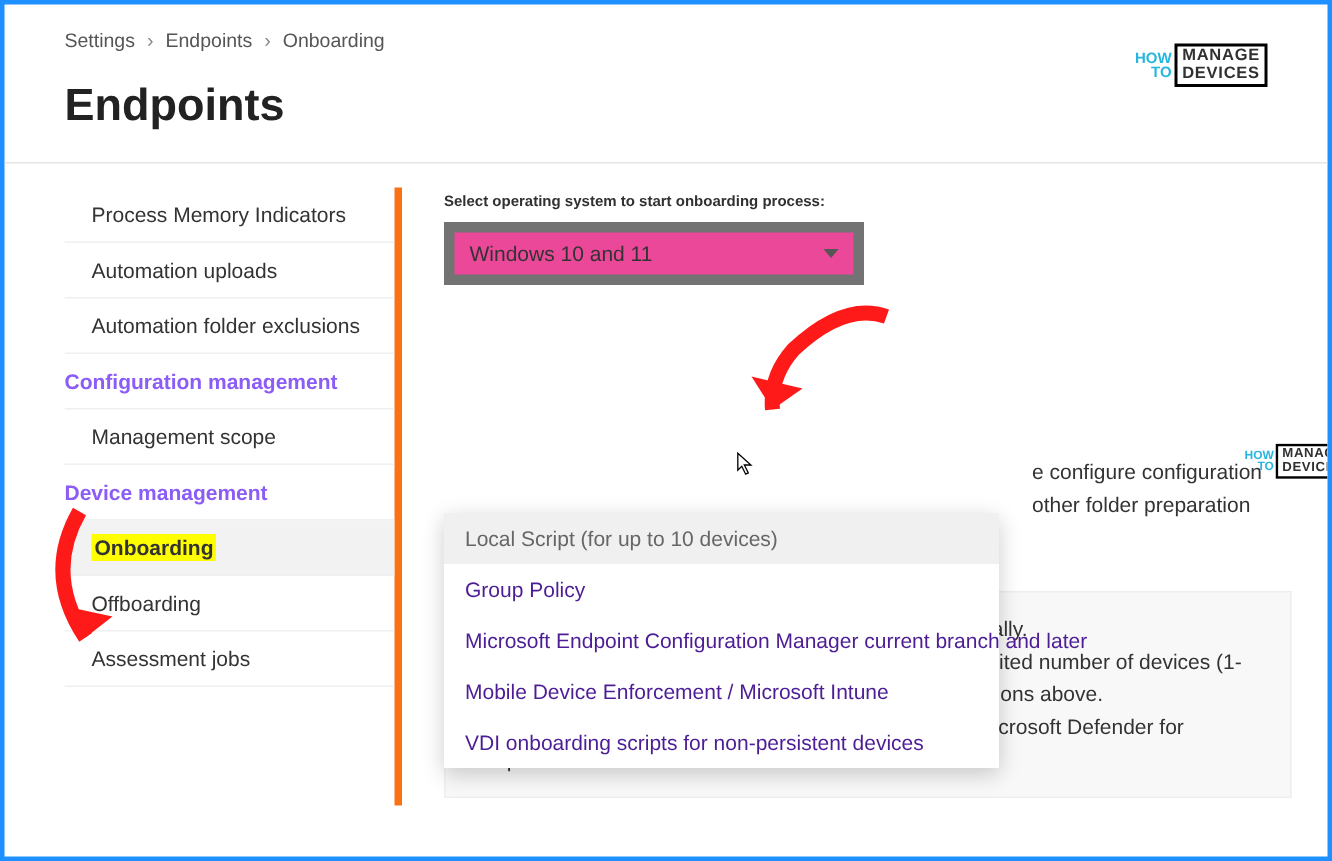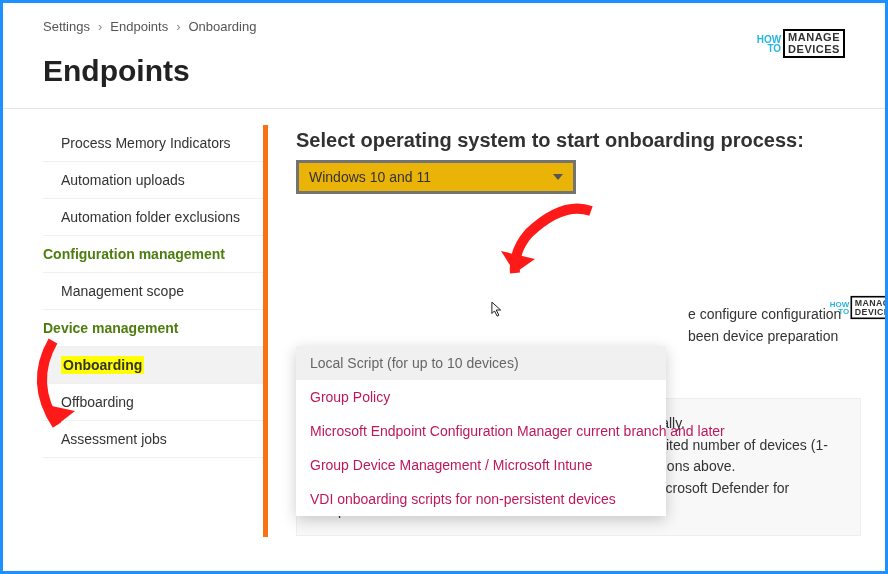--- a/index.html
+++ b/index.html
@@ -57,52 +57,52 @@
     padding: 10px 12px 10px 18px;
     font-size: 14px;
     border-bottom: 1px solid #f0f0f0;
     cursor: pointer;
     color: #333;
     white-space: nowrap;
   }
   .sidebar-heading {
     font-weight: 700;
     padding-left: 0;
-    color:#4d7c0f;
+    color:#8b5cf6;
     cursor: default;
   }
   .sidebar-item.active {
     background: #f2f2f2;
     font-weight: 600;
   }
   .sidebar-item.active .hl {
     background: #ffff00;
     padding: 1px 2px;
   }
   .main {
     flex: 1;
     padding: 20px 24px 0 28px;
     position: relative;
     overflow: hidden;
   }
   .label {
-    font-size: 20px;
+    font-size: 10px;
     font-weight: 600;
     margin-bottom: 8px;
   }
   .select-box {
     width: 280px;
-    border: 3px solid #737373;
+    border: 7px solid #737373;
     padding: 6px 10px;
     font-size: 14px;
     color:#333;
     display: flex;
     justify-content: space-between;
     align-items: center;
-    background:#eab308;
+    background:#ec4899;
     cursor: pointer;
   }
   .chev {
     width: 0; height: 0;
     border-left: 5px solid transparent;
     border-right: 5px solid transparent;
     border-top: 6px solid #555;
   }
   .section-h {
     font-size: 18px;
@@ -119,21 +119,21 @@
     top: 0;
     left: 0;
     width: 100%;
     background: #fff;
     box-shadow: 0 4px 14px rgba(0,0,0,0.2);
     z-index: 10;
   }
   .dropdown-list .opt {
     padding: 9px 14px;
     font-size: 14px;
-    color:#be185d;
+    color:#4c1d95;
     cursor: pointer;
     white-space: nowrap;
   }
   .dropdown-list .opt.hover {
     background: #f0f0f0;
     color:#666;
   }
   .dd-selected {
     border: 1px solid #8a8886;
     padding: 5px 10px;
@@ -245,21 +245,21 @@
       <span>Windows 10 and 11</span>
       <span class="chev"></span>
     </div>
 
 
     <div class="dropdown">
       <div class="dropdown-list">
         <div class="opt hover">Local Script (for up to 10 devices)</div>
         <div class="opt">Group Policy</div>
         <div class="opt">Microsoft Endpoint Configuration Manager current branch and later</div>
-        <div class="opt">Group Device Management / Microsoft Intune</div>
+        <div class="opt">Mobile Device Enforcement / Microsoft Intune</div>
         <div class="opt">VDI onboarding scripts for non-persistent devices</div>
       </div>
       <div class="dd-selected">
         <span class="val">Local Script (for up to 10 devices)</span>
         <span class="chev"></span>
       </div>
     </div>
 
     <div class="logo logo-small">
       <div class="how">
@@ -267,21 +267,21 @@
         <div>TO</div>
       </div>
       <div class="box">
         <div>MANAGE</div>
         <div>DEVICES</div>
       </div>
     </div>
 
     <div class="peek-text">
       <div>e configure configuration</div>
-      <div>been device preparation</div>
+      <div>other folder preparation</div>
     </div>
 
     <div class="info-box">
       <div>You can configure a single device by running a script locally.</div>
       <div><b>Note:</b><span> This script has been optimized for usage with a limited number of devices (1-10). To deploy at scale, please see other deployment options above.</span></div>
       <div>For more information on how to configure and monitor Microsoft Defender for Endpoint</div>
     </div>
   </div>
 </div>
 

